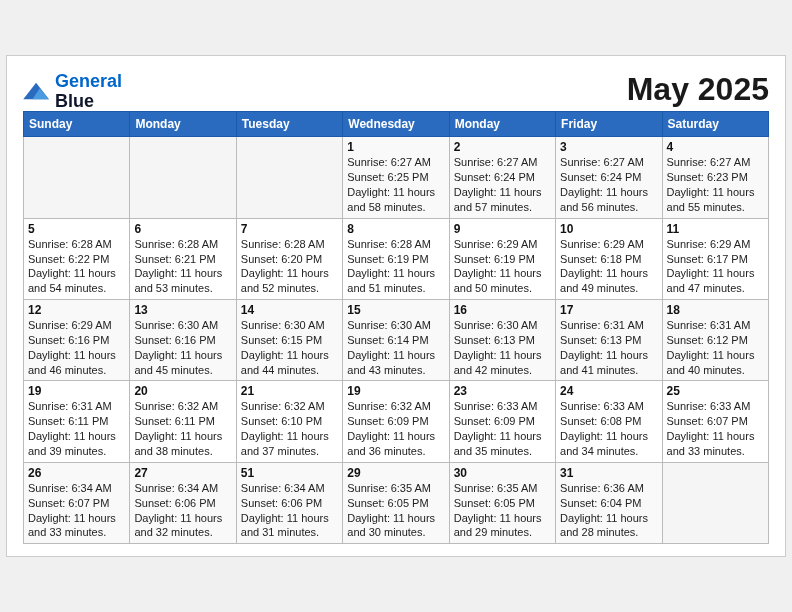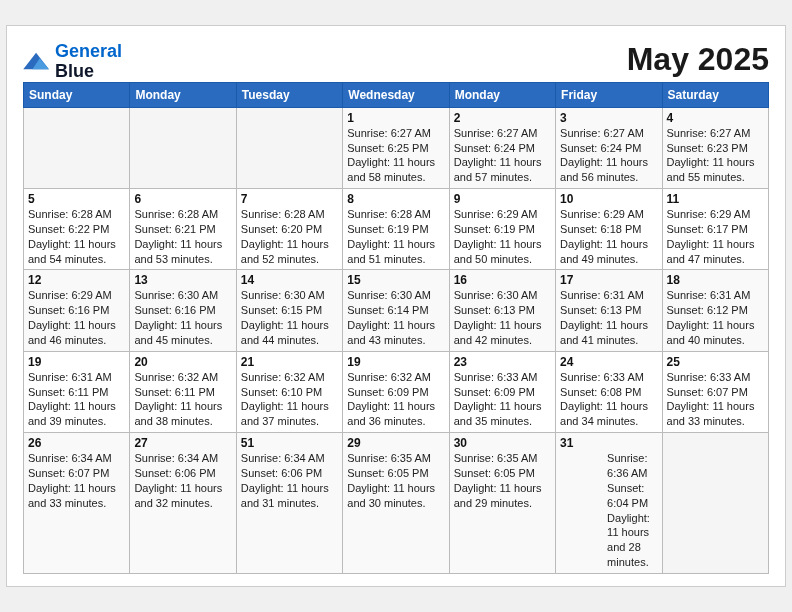--- a/index.html
+++ b/index.html
@@ -318,21 +318,21 @@
 Daylight: 11 hours and 30 minutes.</div>
           </td>
           <td>
             <span class="day-number">30</span>
             <div class="day-info" style="white-space: pre-line;">Sunrise: 6:35 AM
 Sunset: 6:05 PM
 Daylight: 11 hours and 29 minutes.</div>
           </td>
           <td>
             <span class="day-number">31</span>
-            <div class="day-info" style="white-space: pre-line; margin-left: 47px;">Sunrise: 6:36 AM
+            <div class="day-info" style="white-space: pre-line;">Sunrise: 6:36 AM
 Sunset: 6:04 PM
 Daylight: 11 hours and 28 minutes.</div>
           </td>
           <td class="empty-cell"></td>
         </tr>
       </tbody>
   </table>
 </div>
 
 </body></html>

